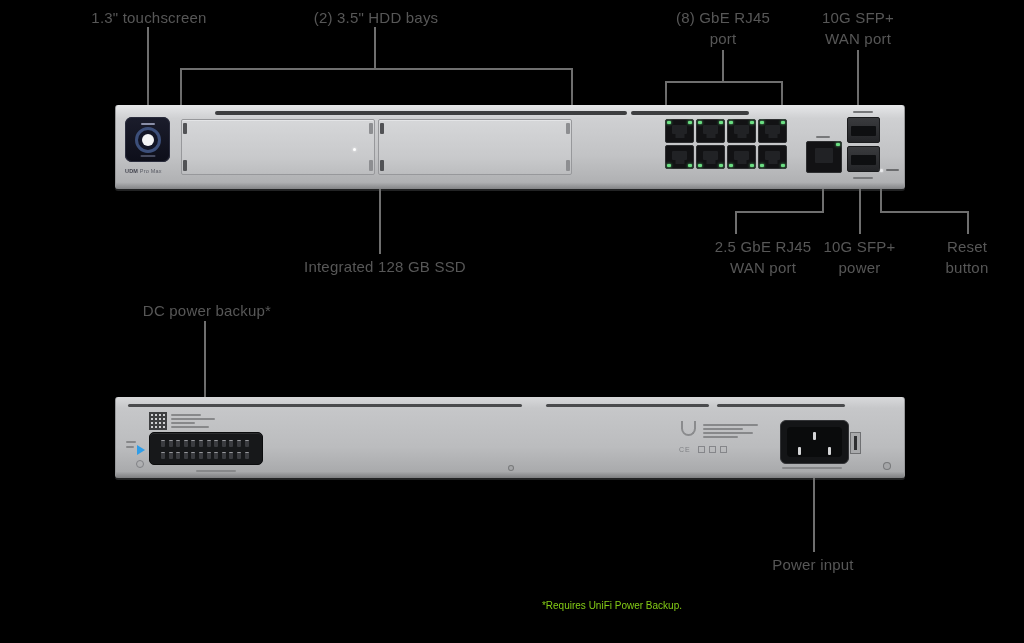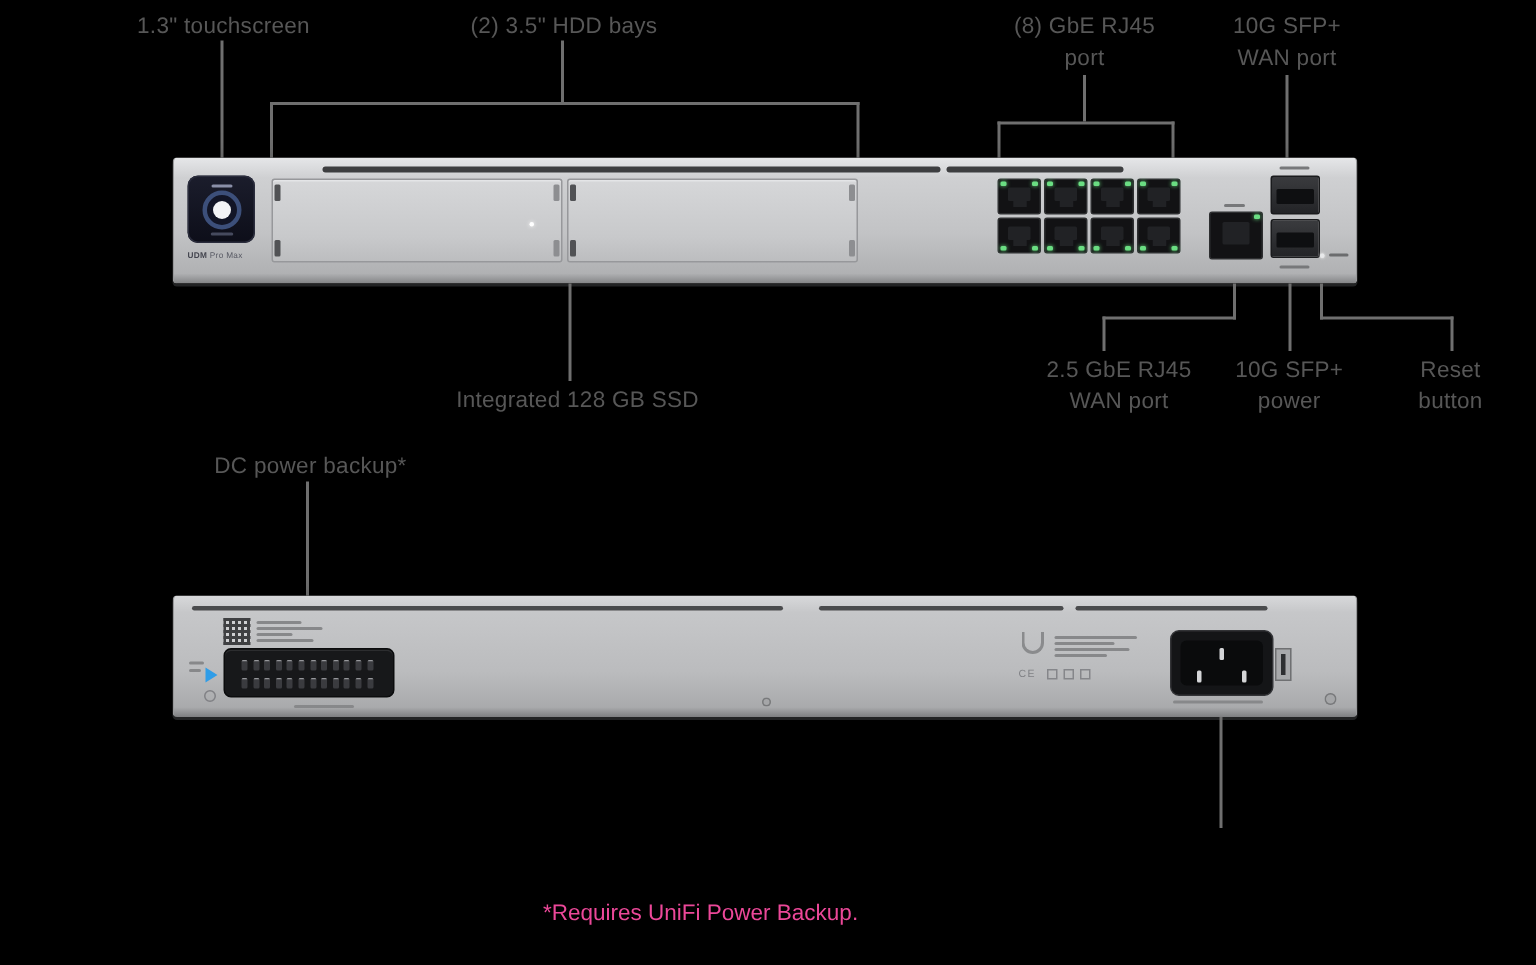--- a/index.html
+++ b/index.html
@@ -4,21 +4,21 @@
 <style>
   *{margin:0;padding:0;box-sizing:border-box}
   html,body{background:#000}
   #stage{
     position:relative;width:1024px;height:643px;overflow:hidden;
     background:var(--background,#000);
     font-family:"Liberation Sans",sans-serif;
   }
   
   .callout{position:absolute;color:var(--label-text,#575757);font-size:15px;line-height:21px;text-align:center;letter-spacing:.2px}
-  .footnote{position:absolute;color:#ec4899;font-size:15px;text-align:left}
+  .footnote{position:absolute;color:#84cc16;font-size:10px;text-align:right}
   .vline,.hline{position:absolute;background:var(--leader-line,#6f6f6f)}
   .vline{width:2px}
   .hline{height:2px}
   
   .device{
     position:absolute;left:115px;width:790px;border-radius:3px;
     background:linear-gradient(180deg,#e6e7e9 0%,#cfd0d2 16%,#c2c3c5 60%,#b0b1b3 92%,#838486 100%);
     border-left:1px solid #98999b;border-right:1px solid #98999b;
     box-shadow:0 2px 0 #222324,0 10px 22px rgba(0,0,0,.6);
   }
@@ -186,21 +186,21 @@
     <span class="reset-led"></span>
     <span class="print-dash" style="left:770px;top:64px;width:13px;background:#6b6c6e"></span>
   </div>
 
   <div class="vline" style="left:379px;top:189px;height:65px"></div>
   <div class="callout" style="left:275px;top:256px;width:220px">Integrated 128 GB SSD</div>
 
   <div class="vline" style="left:822px;top:189px;height:24px"></div>
   <div class="hline" style="left:735px;top:211px;width:89px"></div>
   <div class="vline" style="left:735px;top:211px;height:23px"></div>
-  <div class="callout" style="left:683px;top:236px;width:126px">
+  <div class="callout" style="left:700px;top:236px;width:126px">
     <div>2.5 GbE RJ45</div>
     <div>WAN port</div>
   </div>
 
   <div class="vline" style="left:859px;top:189px;height:45px"></div>
   <div class="callout" style="left:812px;top:236px;width:95px">
     <div>10G SFP+</div>
     <div>power</div>
   </div>
 
@@ -278,15 +278,16 @@
       <span class="prong" style="left:32px;top:11px;width:3px;height:8px"></span>
       <span class="prong" style="left:17px;top:26px;width:3px;height:8px"></span>
       <span class="prong" style="left:47px;top:26px;width:3px;height:8px"></span>
     </div>
     <span class="clip"></span>
     <span class="gray-dash" style="left:666px;top:70px;width:60px"></span>
     <span class="screw" style="left:767px;top:65px;width:8px;height:8px"></span>
   </div>
 
   <div class="vline" style="left:813px;top:478px;height:74px"></div>
+  <div class="callout" style="left:748px;top:554px;width:130px">Power input</div>
 
   <div class="footnote" style="left:362px;top:600px;width:320px">*Requires UniFi Power Backup.</div>
 </div>
 
 </body></html>

